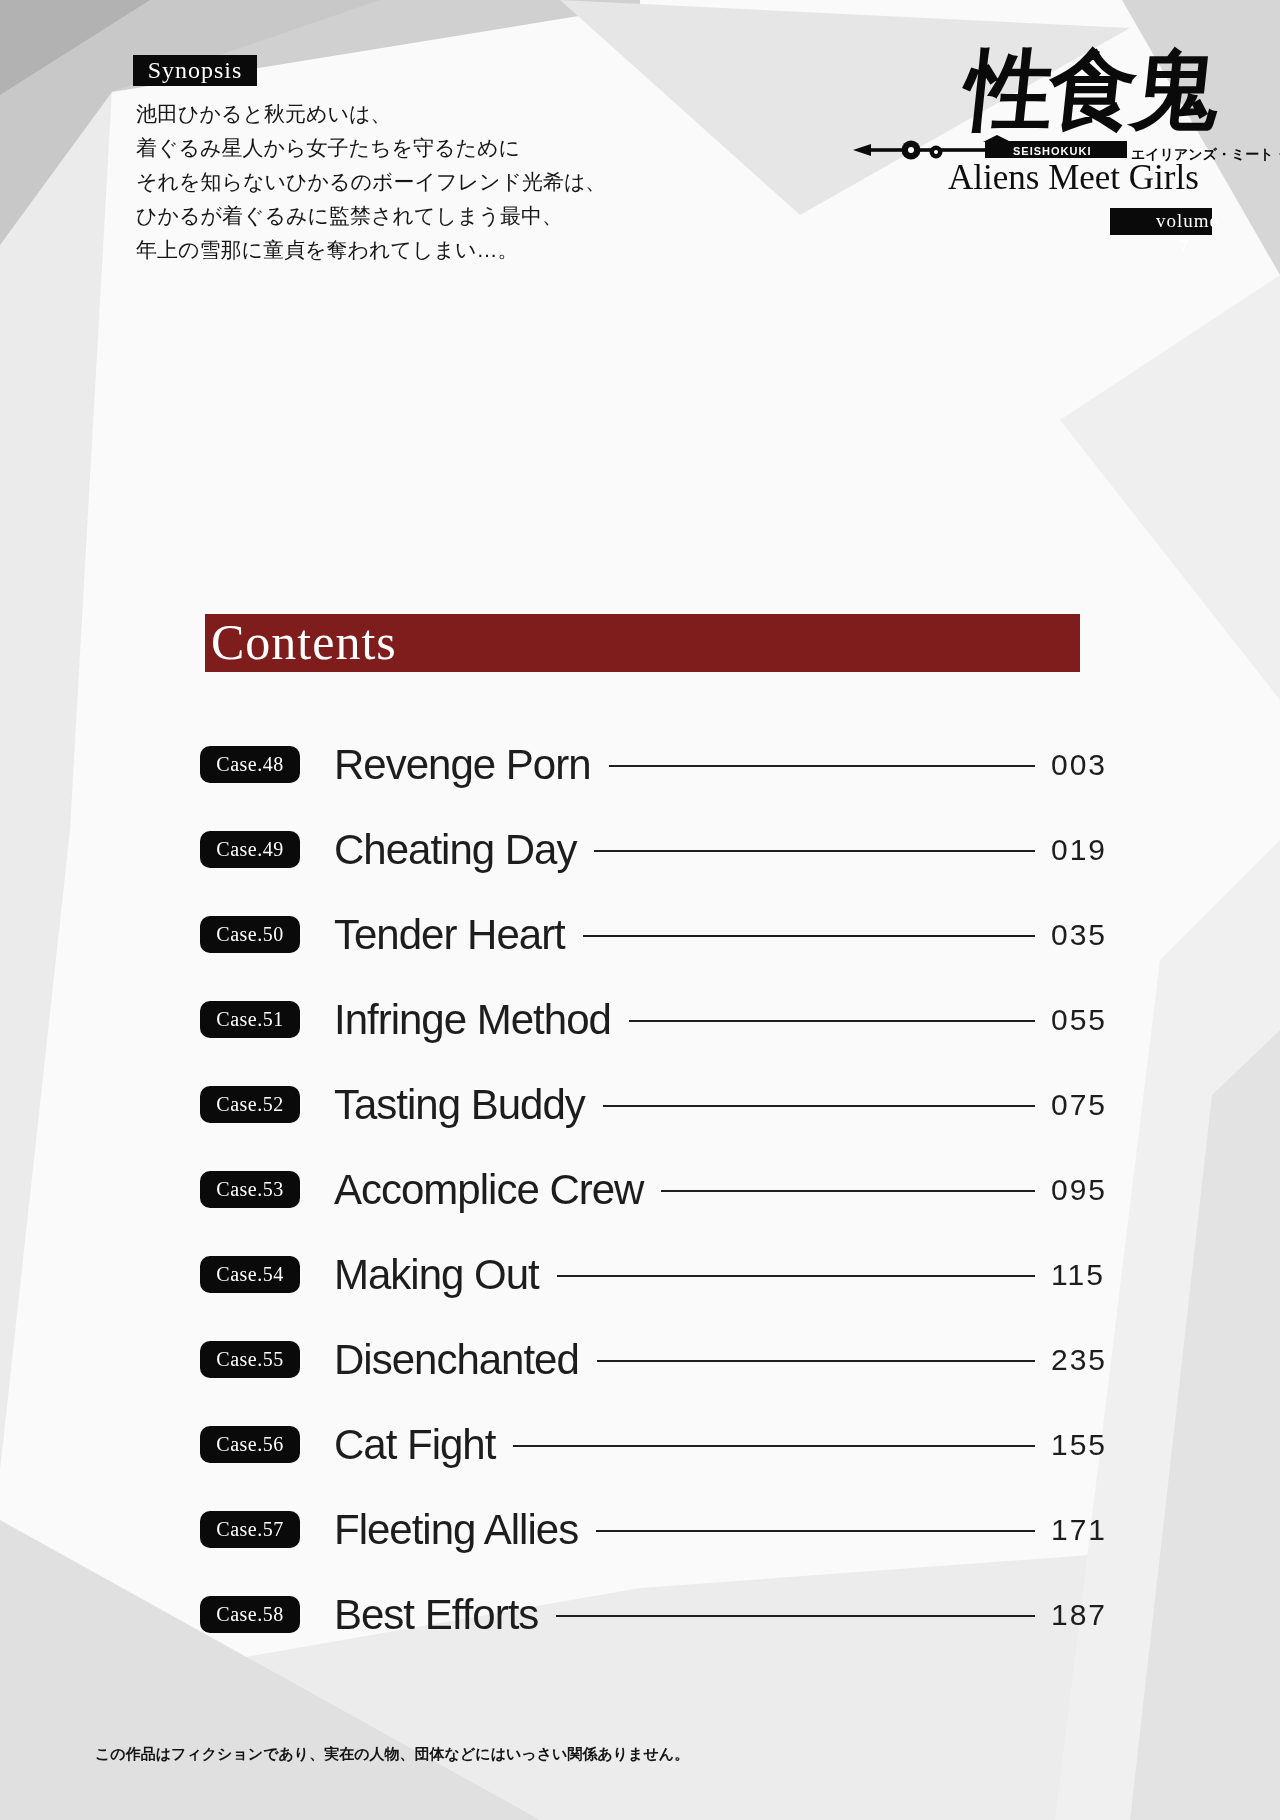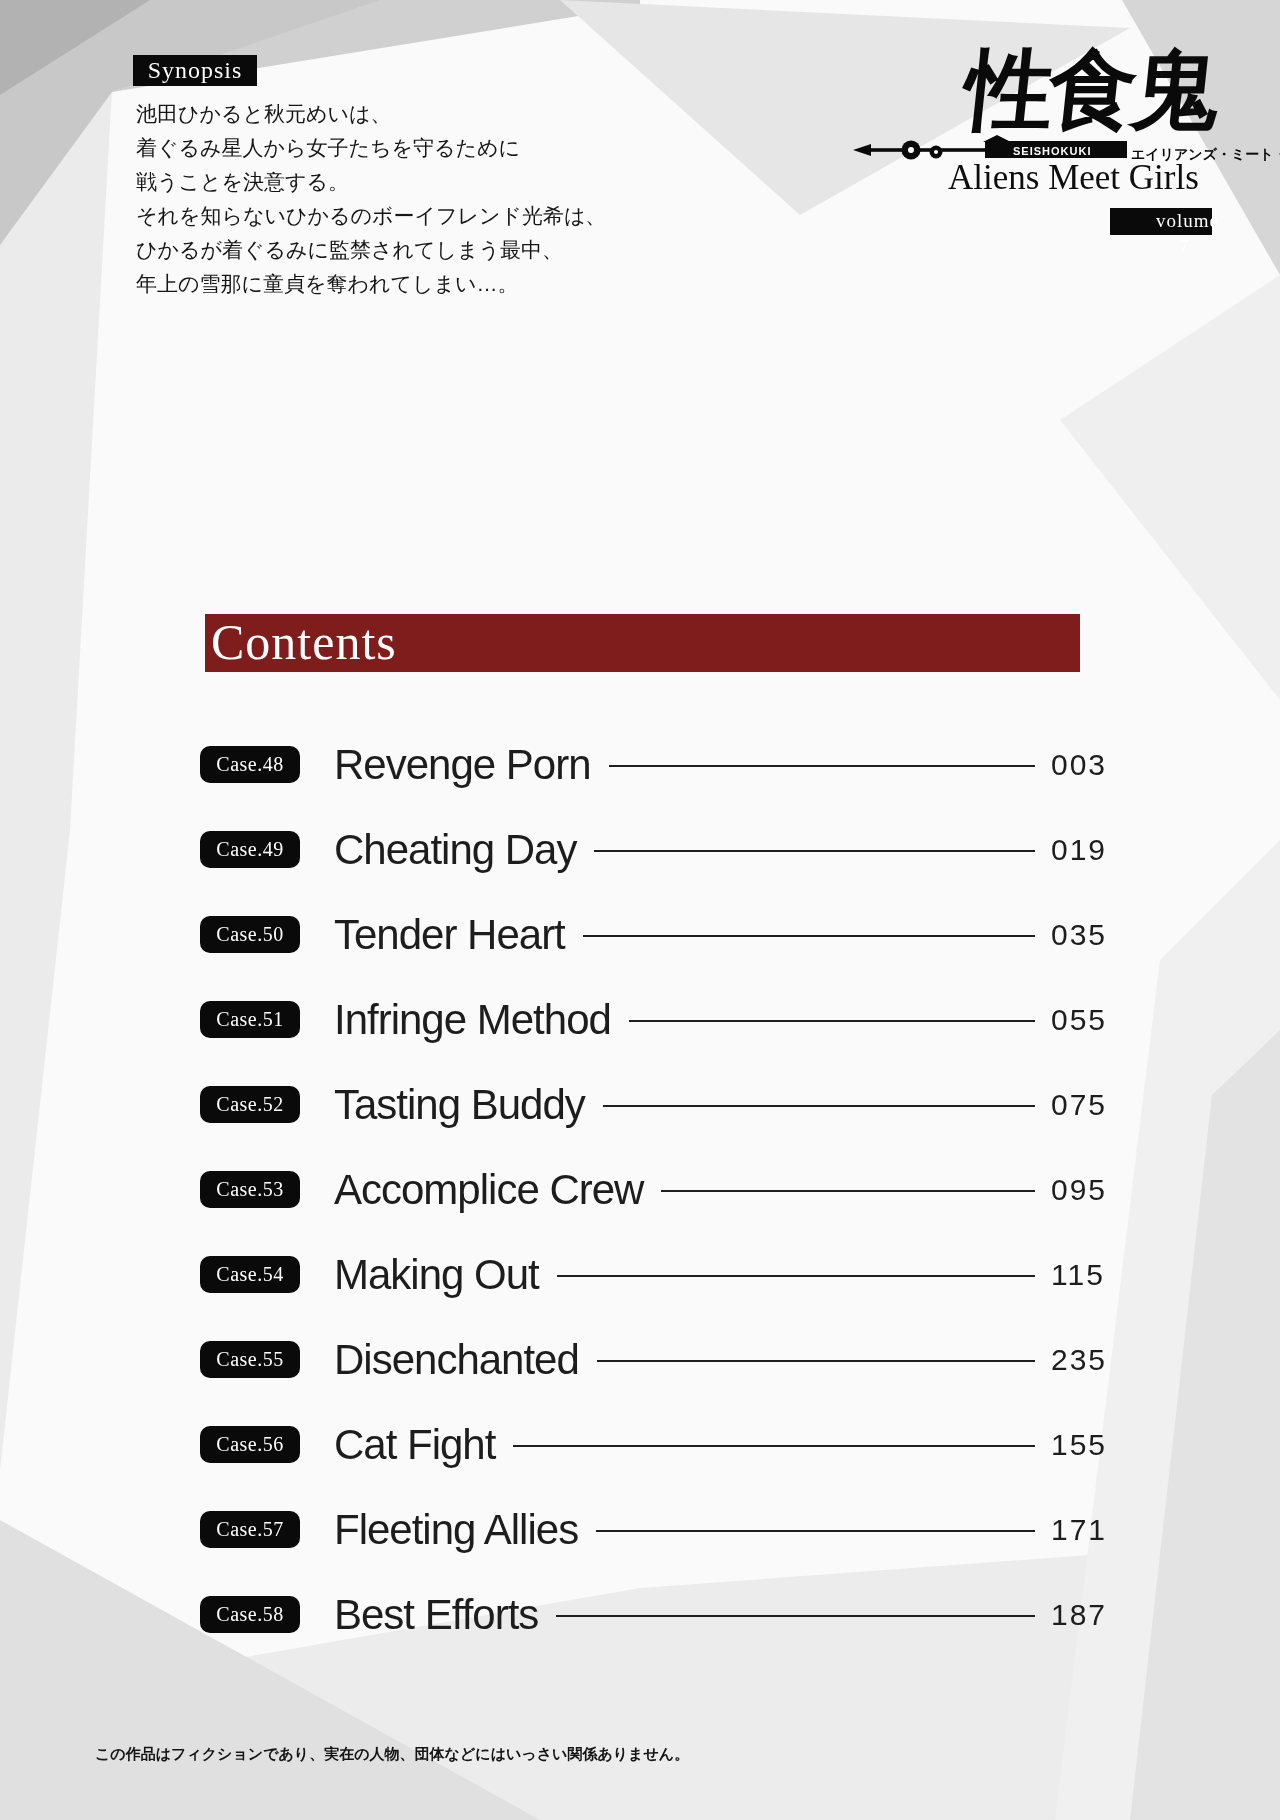--- a/index.html
+++ b/index.html
@@ -107,21 +107,20 @@
   <polygon points="112,92 640,6 640,0 380,0" fill="#d0d0d0"></polygon>
   <polygon points="560,0 1130,28 800,215" fill="#e6e6e6"></polygon>
   <polygon points="1122,0 1280,0 1280,275" fill="#d6d6d6"></polygon>
   <polygon points="1280,275 1280,700 1060,420" fill="#efefef"></polygon>
 </svg>
 
 <div class="abs synopsis-label">Synopsis</div>
 <div class="abs synopsis-text">
   <div class="jp-line">池田ひかると秋元めいは、</div>
   <div class="jp-line">着ぐるみ星人から女子たちを守るために</div>
-  <div class="jp-line">戦うことを決意する。</div>
   <div class="jp-line">それを知らないひかるのボーイフレンド光希は、</div>
   <div class="jp-line">ひかるが着ぐるみに監禁されてしまう最中、</div>
   <div class="jp-line">年上の雪那に童貞を奪われてしまい…。</div>
 </div>
 
 <div class="abs logo-kanji">性食鬼</div>
 
 <svg class="abs logo-bar-svg" width="330" height="40" viewBox="0 0 330 40" aria-hidden="true">
   <polygon points="38,20 56,14 56,26" fill="#0a0a0a"></polygon>
   <rect x="50" y="18.2" width="125" height="3.6" fill="#0a0a0a"></rect>

